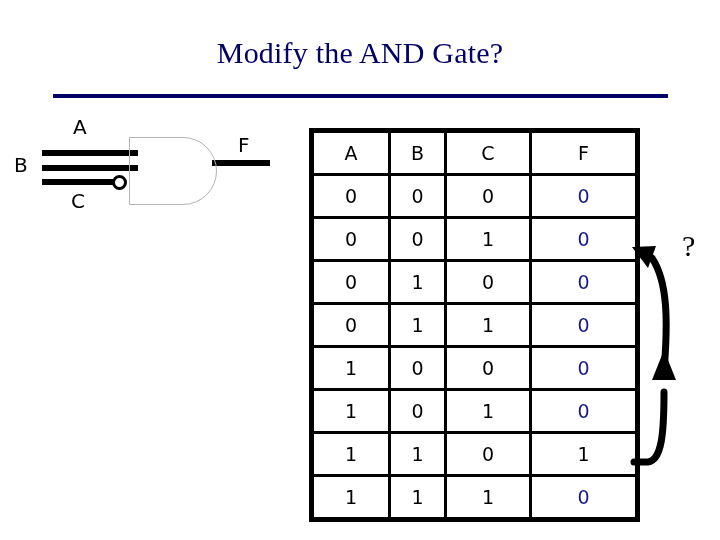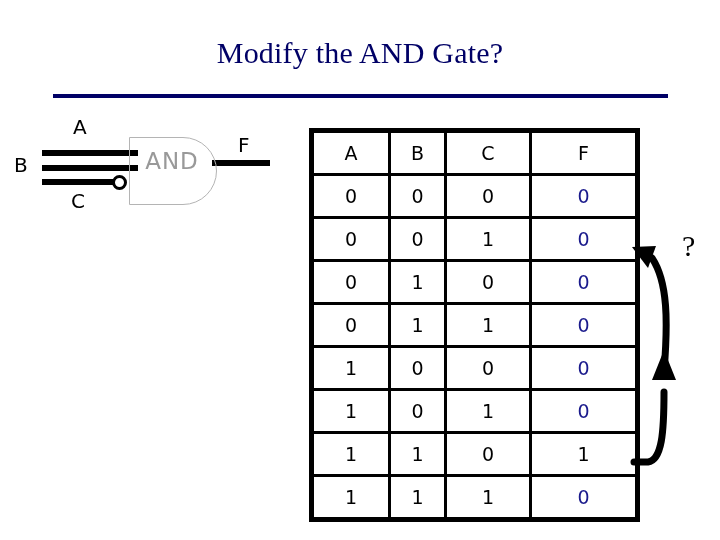--- a/index.html
+++ b/index.html
@@ -158,21 +158,20 @@
 
   <div id="gate-area">
 
     <div class="wire" id="wire-a"></div>
     <div class="wire" id="wire-b"></div>
     <div class="wire" id="wire-c"></div>
     <div id="bubble-c"></div>
     <div class="wire" id="wire-out"></div>
 
     <div id="gate-body"></div>
-    <div id="gate-label">AND</div>
 
     <div class="pin-label" id="label-a">A</div>
     <div class="pin-label" id="label-b">B</div>
     <div class="pin-label" id="label-c">C</div>
     <div class="pin-label" id="label-f">F</div>
   </div>
 
   <table id="truth-table">
     <thead>
       <tr>

